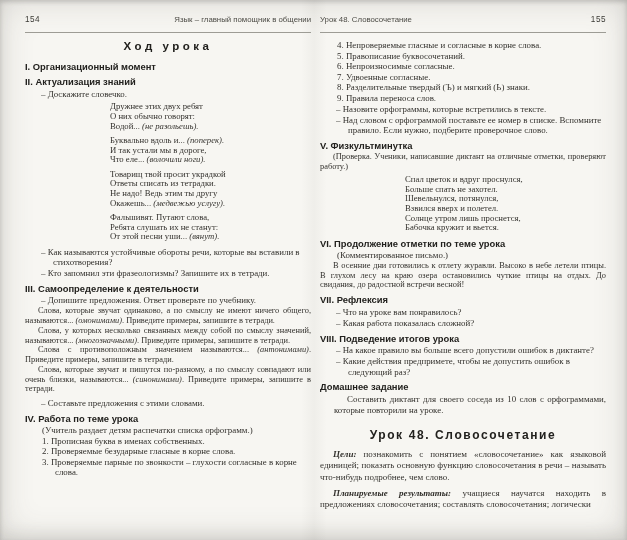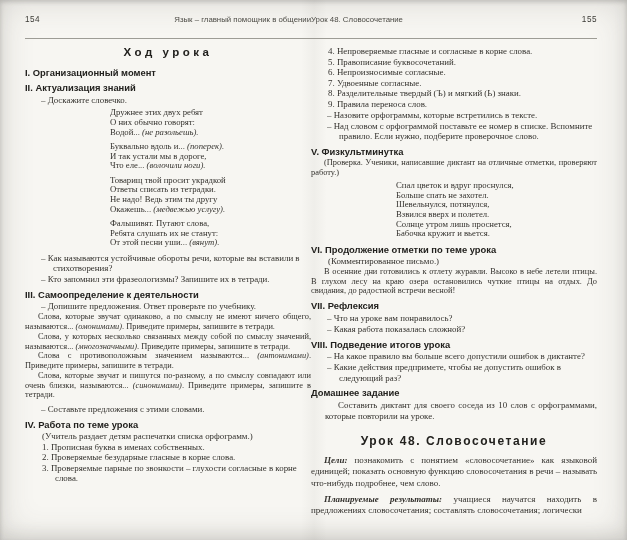--- a/index.html
+++ b/index.html
@@ -11,25 +11,25 @@
   .spread{
     position:absolute;inset:0;background:#f7f6f2;
     box-shadow:inset 0 0 34px rgba(70,68,60,.18), inset 0 2px 4px rgba(0,0,0,.16), inset 0 -6px 14px rgba(70,68,60,.10);
   }
   .spread::before{
     content:"";position:absolute;top:0;bottom:0;left:50%;width:26px;margin-left:-13px;
     background:linear-gradient(90deg,rgba(0,0,0,0) 0%,rgba(90,88,80,.05) 50%,rgba(0,0,0,0) 100%);
   }
   .page{position:absolute;top:15px;height:515px;}
   .page-left{left:25px;width:286px;}
-  .page-right{left:311px;width:286px;}
+  .page-right{left:320px;width:286px;}
   .page-header{
     display:flex;justify-content:space-between;align-items:flex-start;
     font-family:"Liberation Sans",sans-serif;font-size:7.8px;color:#45443f;
-    border-bottom:1px solid #9d9c95;padding-bottom:14px;
+    border-bottom:1px solid #9d9c95;padding-bottom:8px;
   }
   .page-header .pn{font-size:8.2px;color:#3b3a35;letter-spacing:.5px;}
   .page-header .rt{color:#4c4b45;}
   .page-content{margin-top:7px;color:#33312d;}
 
   .blk{font-size:8.9px;line-height:1.18;color:#33312d;}
   .heading{
     font-family:"Liberation Sans",sans-serif;font-size:9.4px;font-weight:700;
     color:#22211e;margin:4px 0 1.5px;line-height:1.2;
   }

